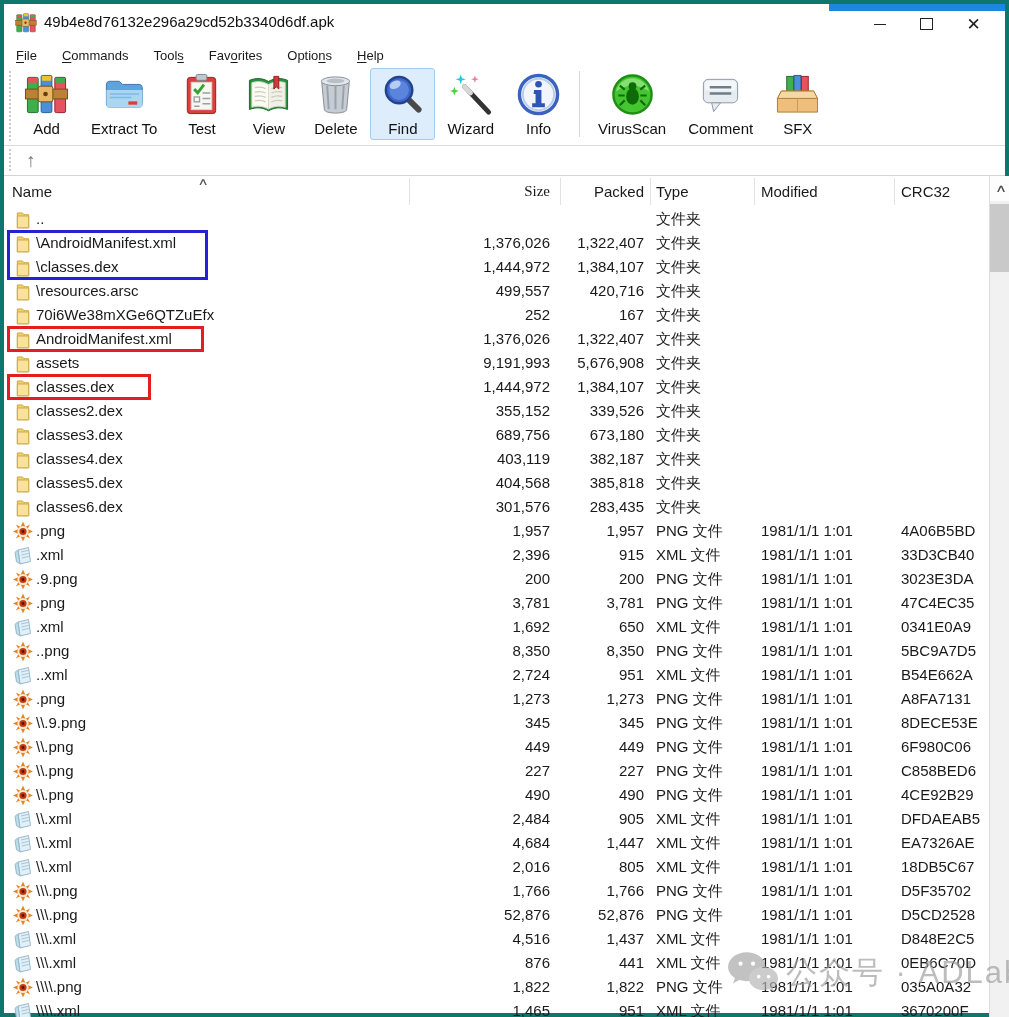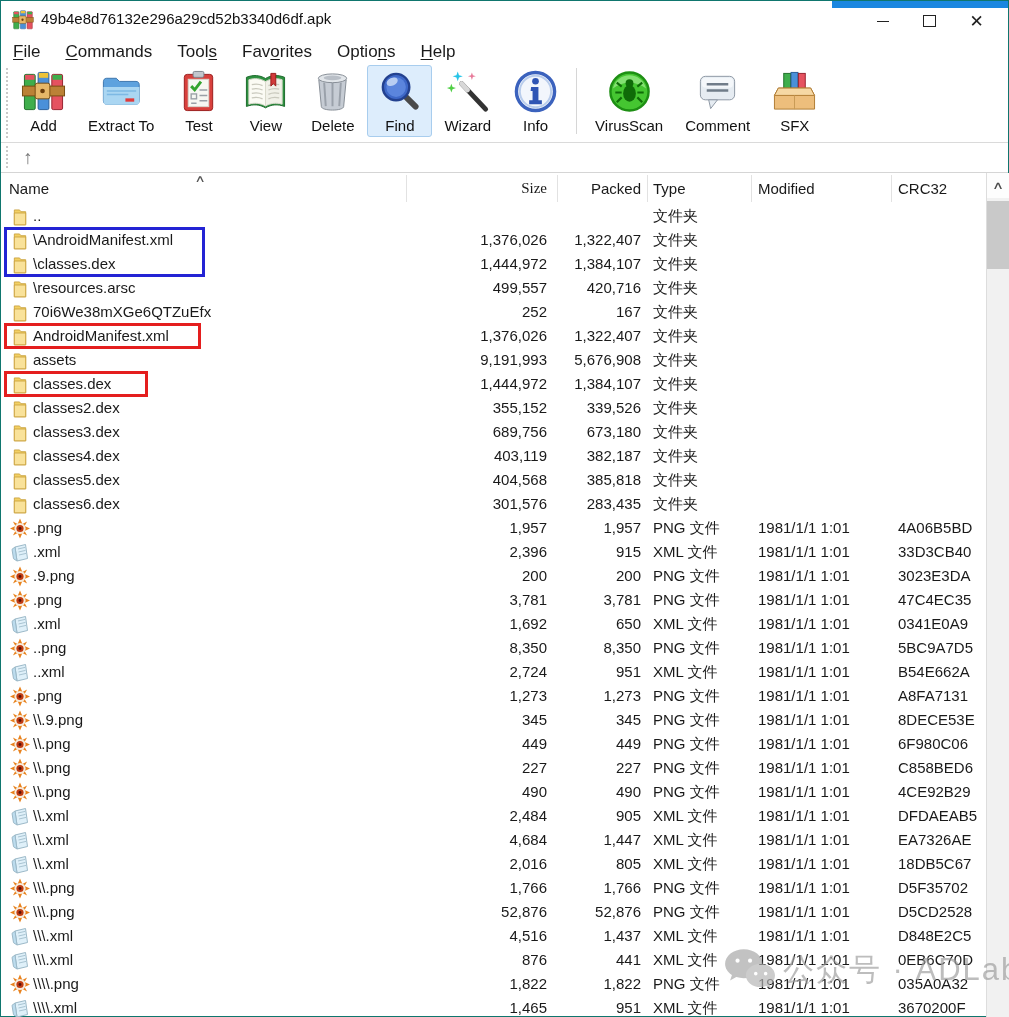--- a/index.html
+++ b/index.html
@@ -1,32 +1,32 @@
 <!DOCTYPE html>
 <html><head>
 <meta charset="utf-8">
 <style>
   html,body{margin:0;padding:0;}
   body{width:1009px;height:1017px;position:relative;overflow:hidden;
        font-family:"Liberation Sans",sans-serif;background:#fff;color:#1a1a1a;}
-  .window{position:absolute;inset:0;border:1px solid #0f766e;box-sizing:border-box;background:#fff;}
+  .window{position:absolute;inset:0;border:4px solid #0f766e;box-sizing:border-box;background:#fff;}
   .blue-strip{position:absolute;right:0;top:0;width:176px;height:7px;background:#1b87e0;}
   
   .titlebar{position:absolute;left:0;top:0;width:100%;height:38px;}
   .app-icon{position:absolute;left:11px;top:8px;width:22px;height:22px;display:inline-block;}
   .app-icon svg{width:100%;height:100%;}
   .title{position:absolute;left:40px;top:9px;font-size:15px;color:#111;white-space:nowrap;}
   .win-controls{position:absolute;right:8px;top:6px;display:flex;}
   .wbtn{width:47px;height:28px;display:flex;align-items:center;justify-content:center;cursor:default;}
   .glyph-min{width:12px;height:0;border-top:1.6px solid #222;display:block;}
   .glyph-max{width:11px;height:10px;border:1.4px solid #222;display:block;}
   .glyph-close{font-size:17px;color:#222;line-height:1;}
   
   .menubar{position:absolute;left:2px;top:38px;height:26px;display:flex;align-items:center;}
-  .menu-item{font-size:17px;padding:2px 10px;margin-right:5px;white-space:nowrap;}
+  .menu-item{font-size:13px;padding:2px 10px;margin-right:5px;white-space:nowrap;}
   .menu-item u{text-decoration:underline;text-underline-offset:2px;}
   
   .toolbar{position:absolute;left:10px;top:64px;height:77px;display:flex;align-items:flex-start;}
   .tb-btn{display:flex;flex-direction:column;align-items:center;padding:3px 9px 2px 9px;margin-right:2px;
           border:1px solid transparent;border-radius:3px;}
   .tb-btn.active{background:#ddedfc;border-color:#a8cdee;}
   .tb-icon{width:45px;height:45px;}
   .tb-icon svg{width:100%;height:100%;}
   .tb-label{font-size:15px;margin-top:3px;white-space:nowrap;color:#111;}
   .tb-sep{width:1px;height:66px;background:#d6d6d6;margin:3px 8px 0 6px;}

